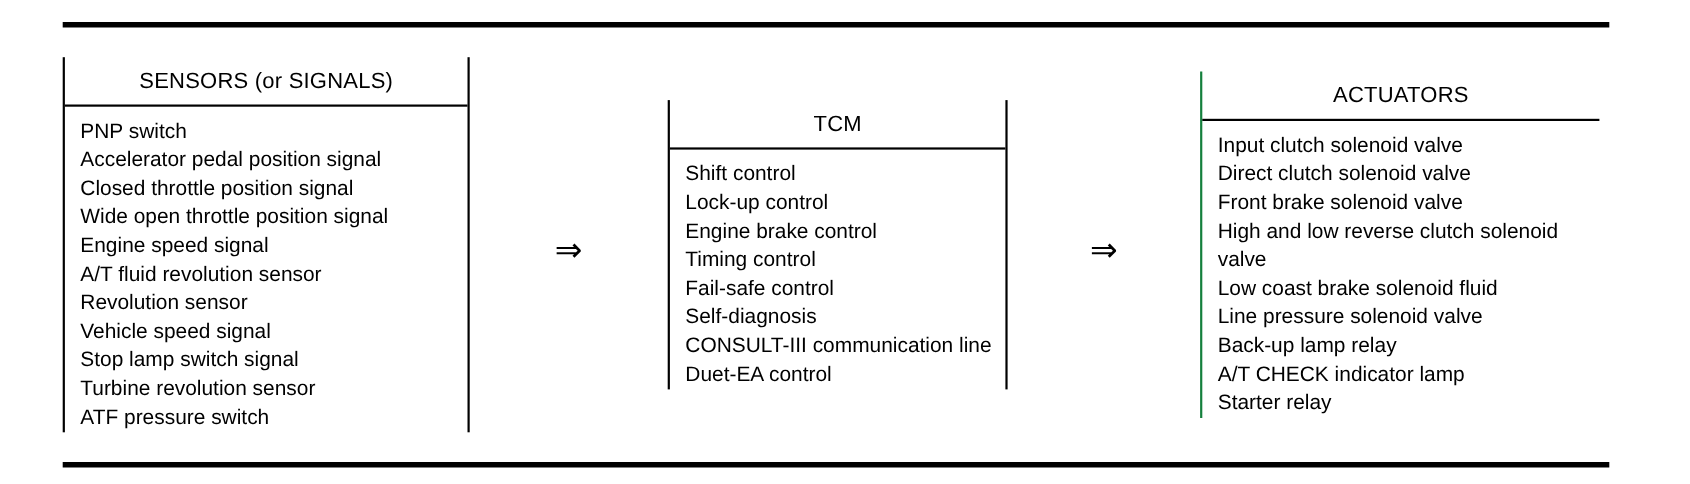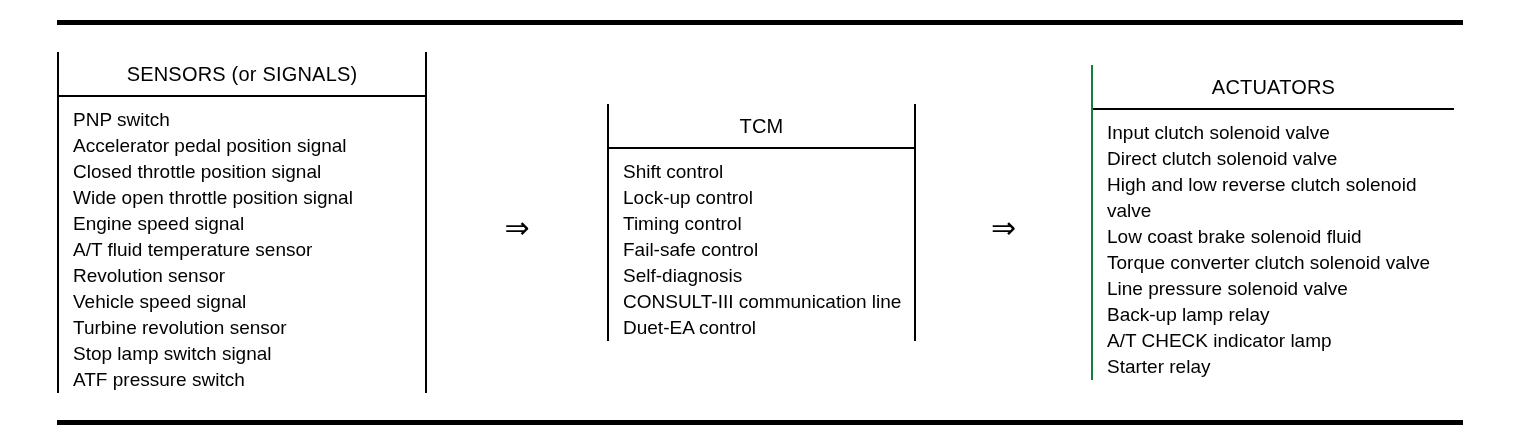--- a/index.html
+++ b/index.html
@@ -138,45 +138,46 @@
         <div class="col-head">
           <span class="col-head-text">SENSORS (or SIGNALS)</span>
         </div>
         <div class="col-body">
           <ul class="item-list">
             <li>PNP switch</li>
             <li>Accelerator pedal position signal</li>
             <li>Closed throttle position signal</li>
             <li>Wide open throttle position signal</li>
             <li>Engine speed signal</li>
-            <li>A/T fluid temperature sensor</li>
+            <li>A/T fluid revolution sensor</li>
             <li>Revolution sensor</li>
             <li>Vehicle speed signal</li>
+            <li>Stop lamp switch signal</li>
             <li>Turbine revolution sensor</li>
-            <li>Stop lamp switch signal</li>
             <li>ATF pressure switch</li>
           </ul>
         </div>
       </div>
 
       <div class="col col-gap1">
         <div class="col-head"></div>
         <div class="col-body">
           <span class="arrow">⇒</span>
         </div>
       </div>
 
       <div class="col col-tcm">
         <div class="col-head">
           <span class="col-head-text">TCM</span>
         </div>
         <div class="col-body">
           <ul class="item-list">
             <li>Shift control</li>
             <li>Lock-up control</li>
+            <li>Engine brake control</li>
             <li>Timing control</li>
             <li>Fail-safe control</li>
             <li>Self-diagnosis</li>
             <li class="wrapped">CONSULT-III communication line</li>
             <li>Duet-EA control</li>
           </ul>
         </div>
       </div>
 
       <div class="col col-gap2">
@@ -187,23 +188,23 @@
       </div>
 
       <div class="col col-actuators">
         <div class="col-head">
           <span class="col-head-text">ACTUATORS</span>
         </div>
         <div class="col-body">
           <ul class="item-list">
             <li>Input clutch solenoid valve</li>
             <li>Direct clutch solenoid valve</li>
+            <li>Front brake solenoid valve</li>
             <li class="wrapped">High and low reverse clutch solenoid valve</li>
             <li>Low coast brake solenoid fluid</li>
-            <li class="wrapped">Torque converter clutch solenoid valve</li>
             <li>Line pressure solenoid valve</li>
             <li>Back-up lamp relay</li>
             <li>A/T CHECK indicator lamp</li>
             <li>Starter relay</li>
           </ul>
         </div>
       </div>
 
     </div>
   </div>

